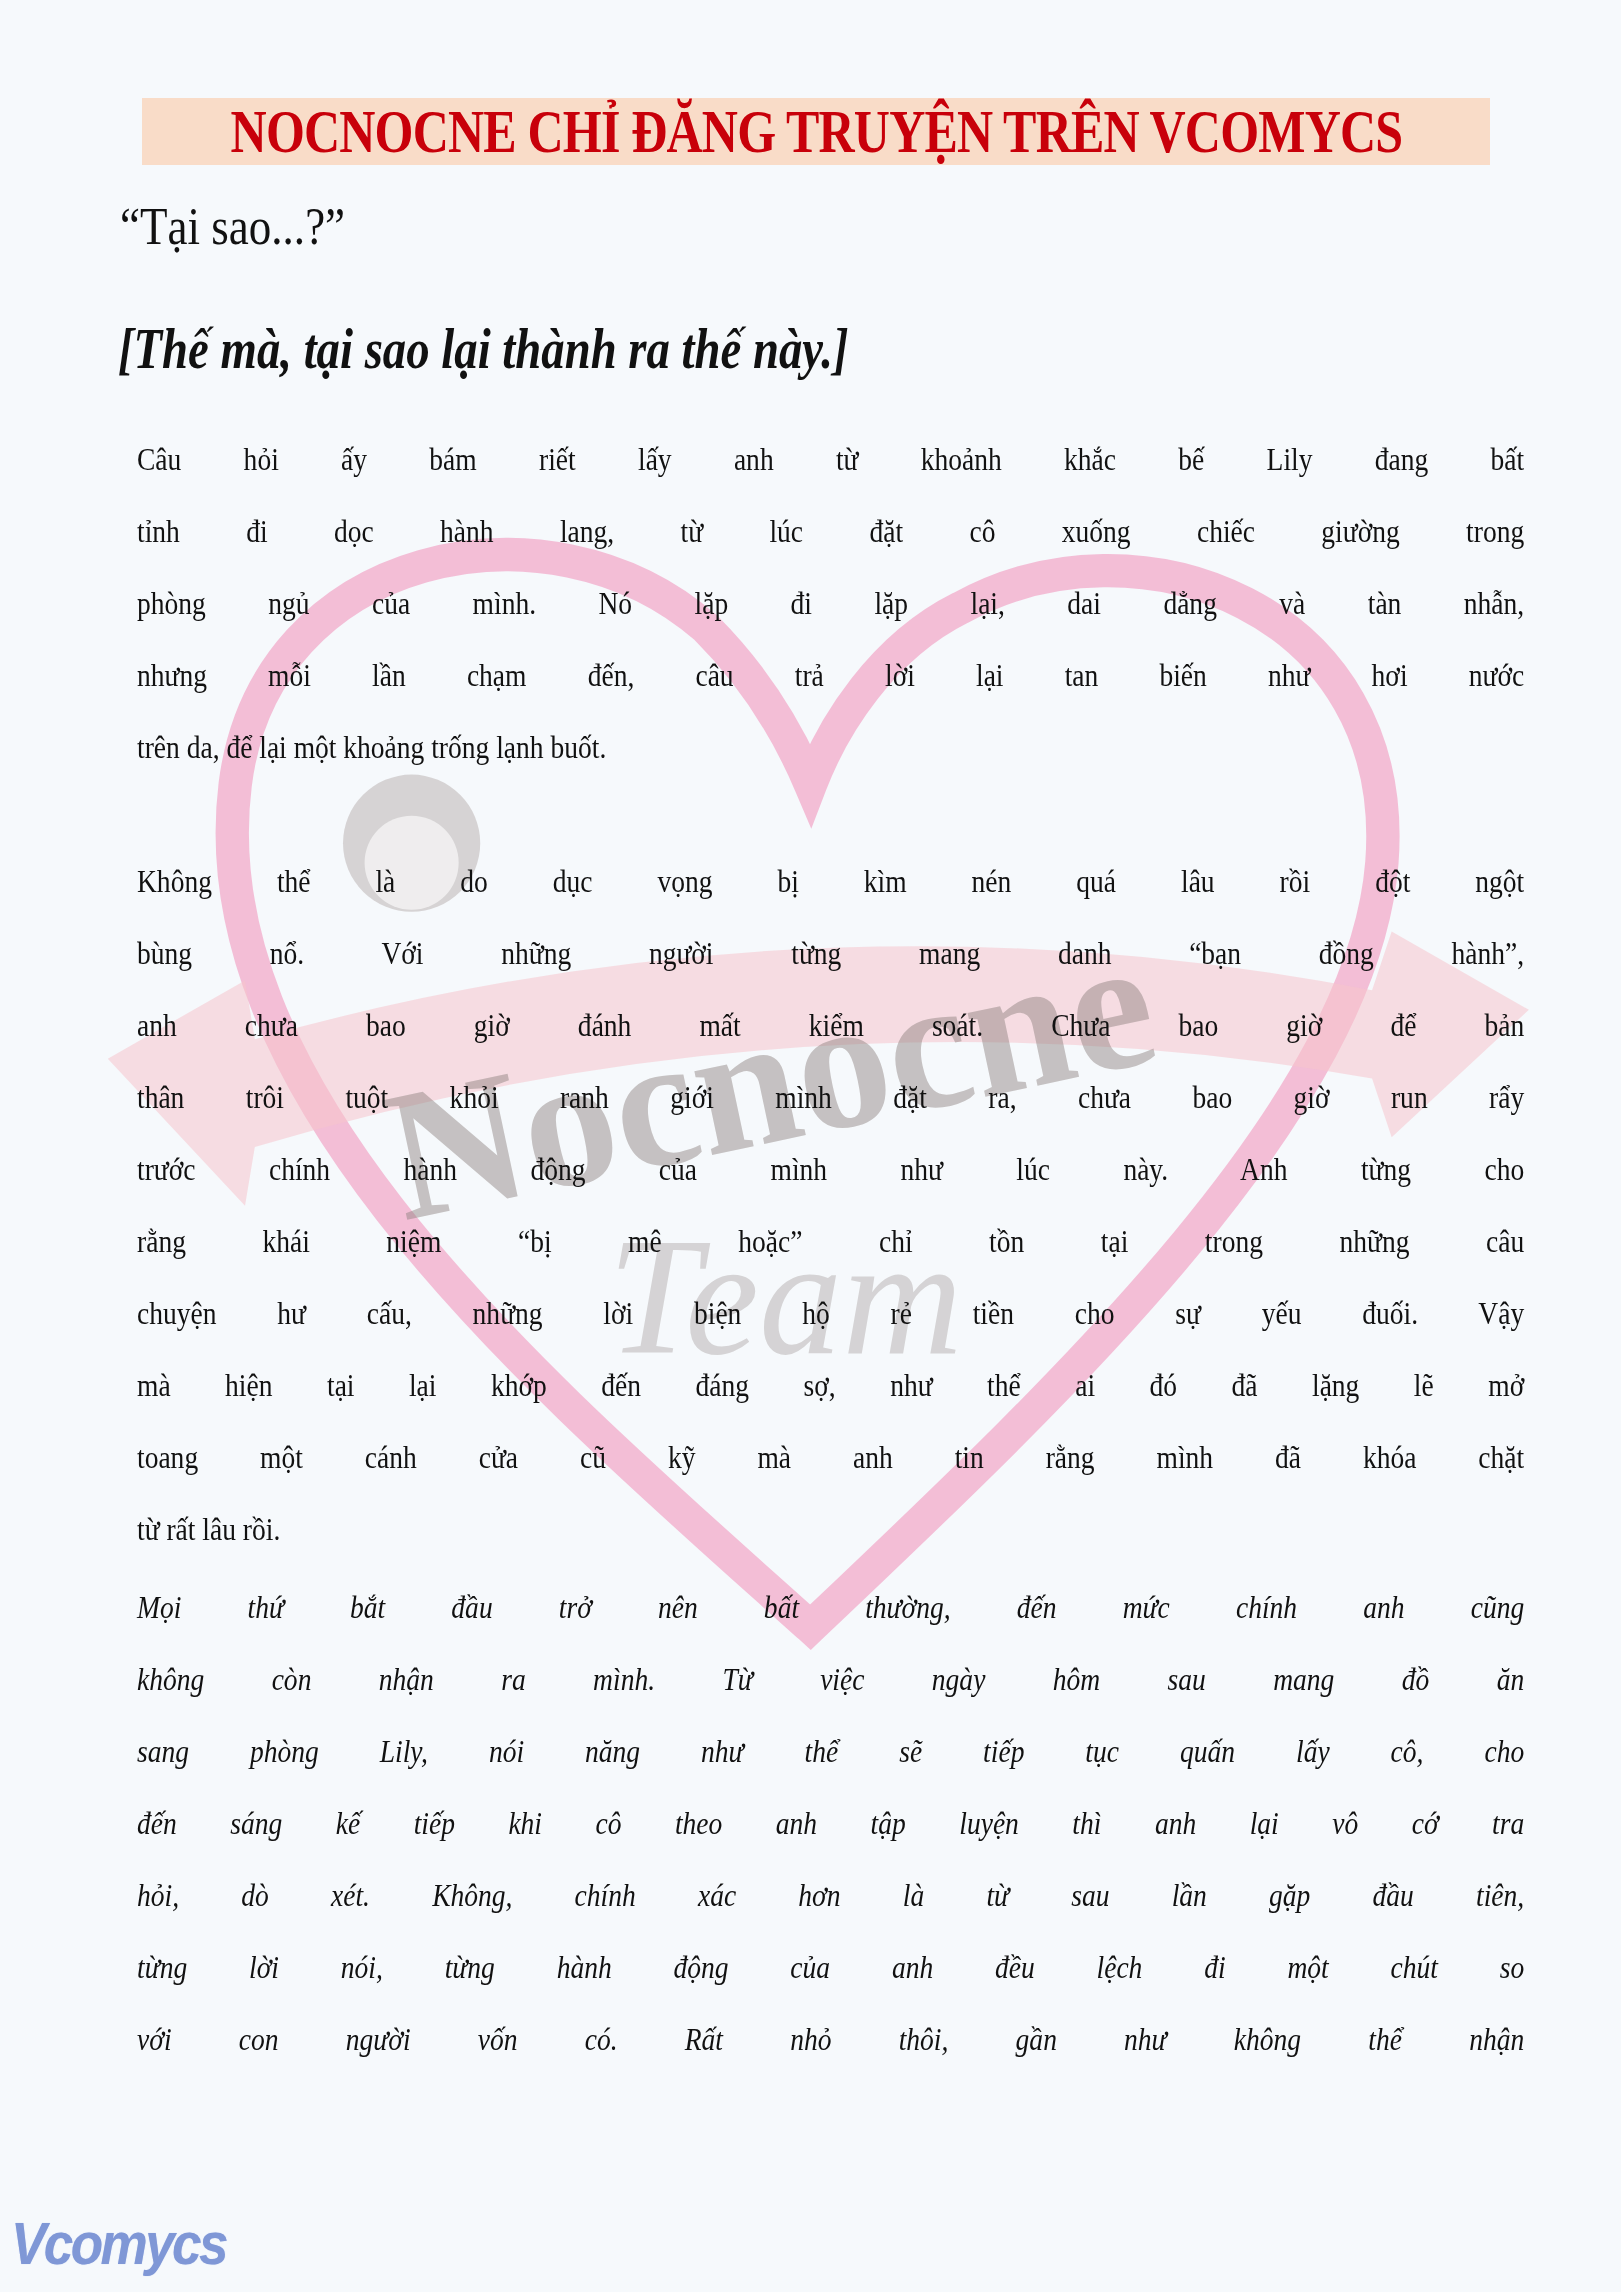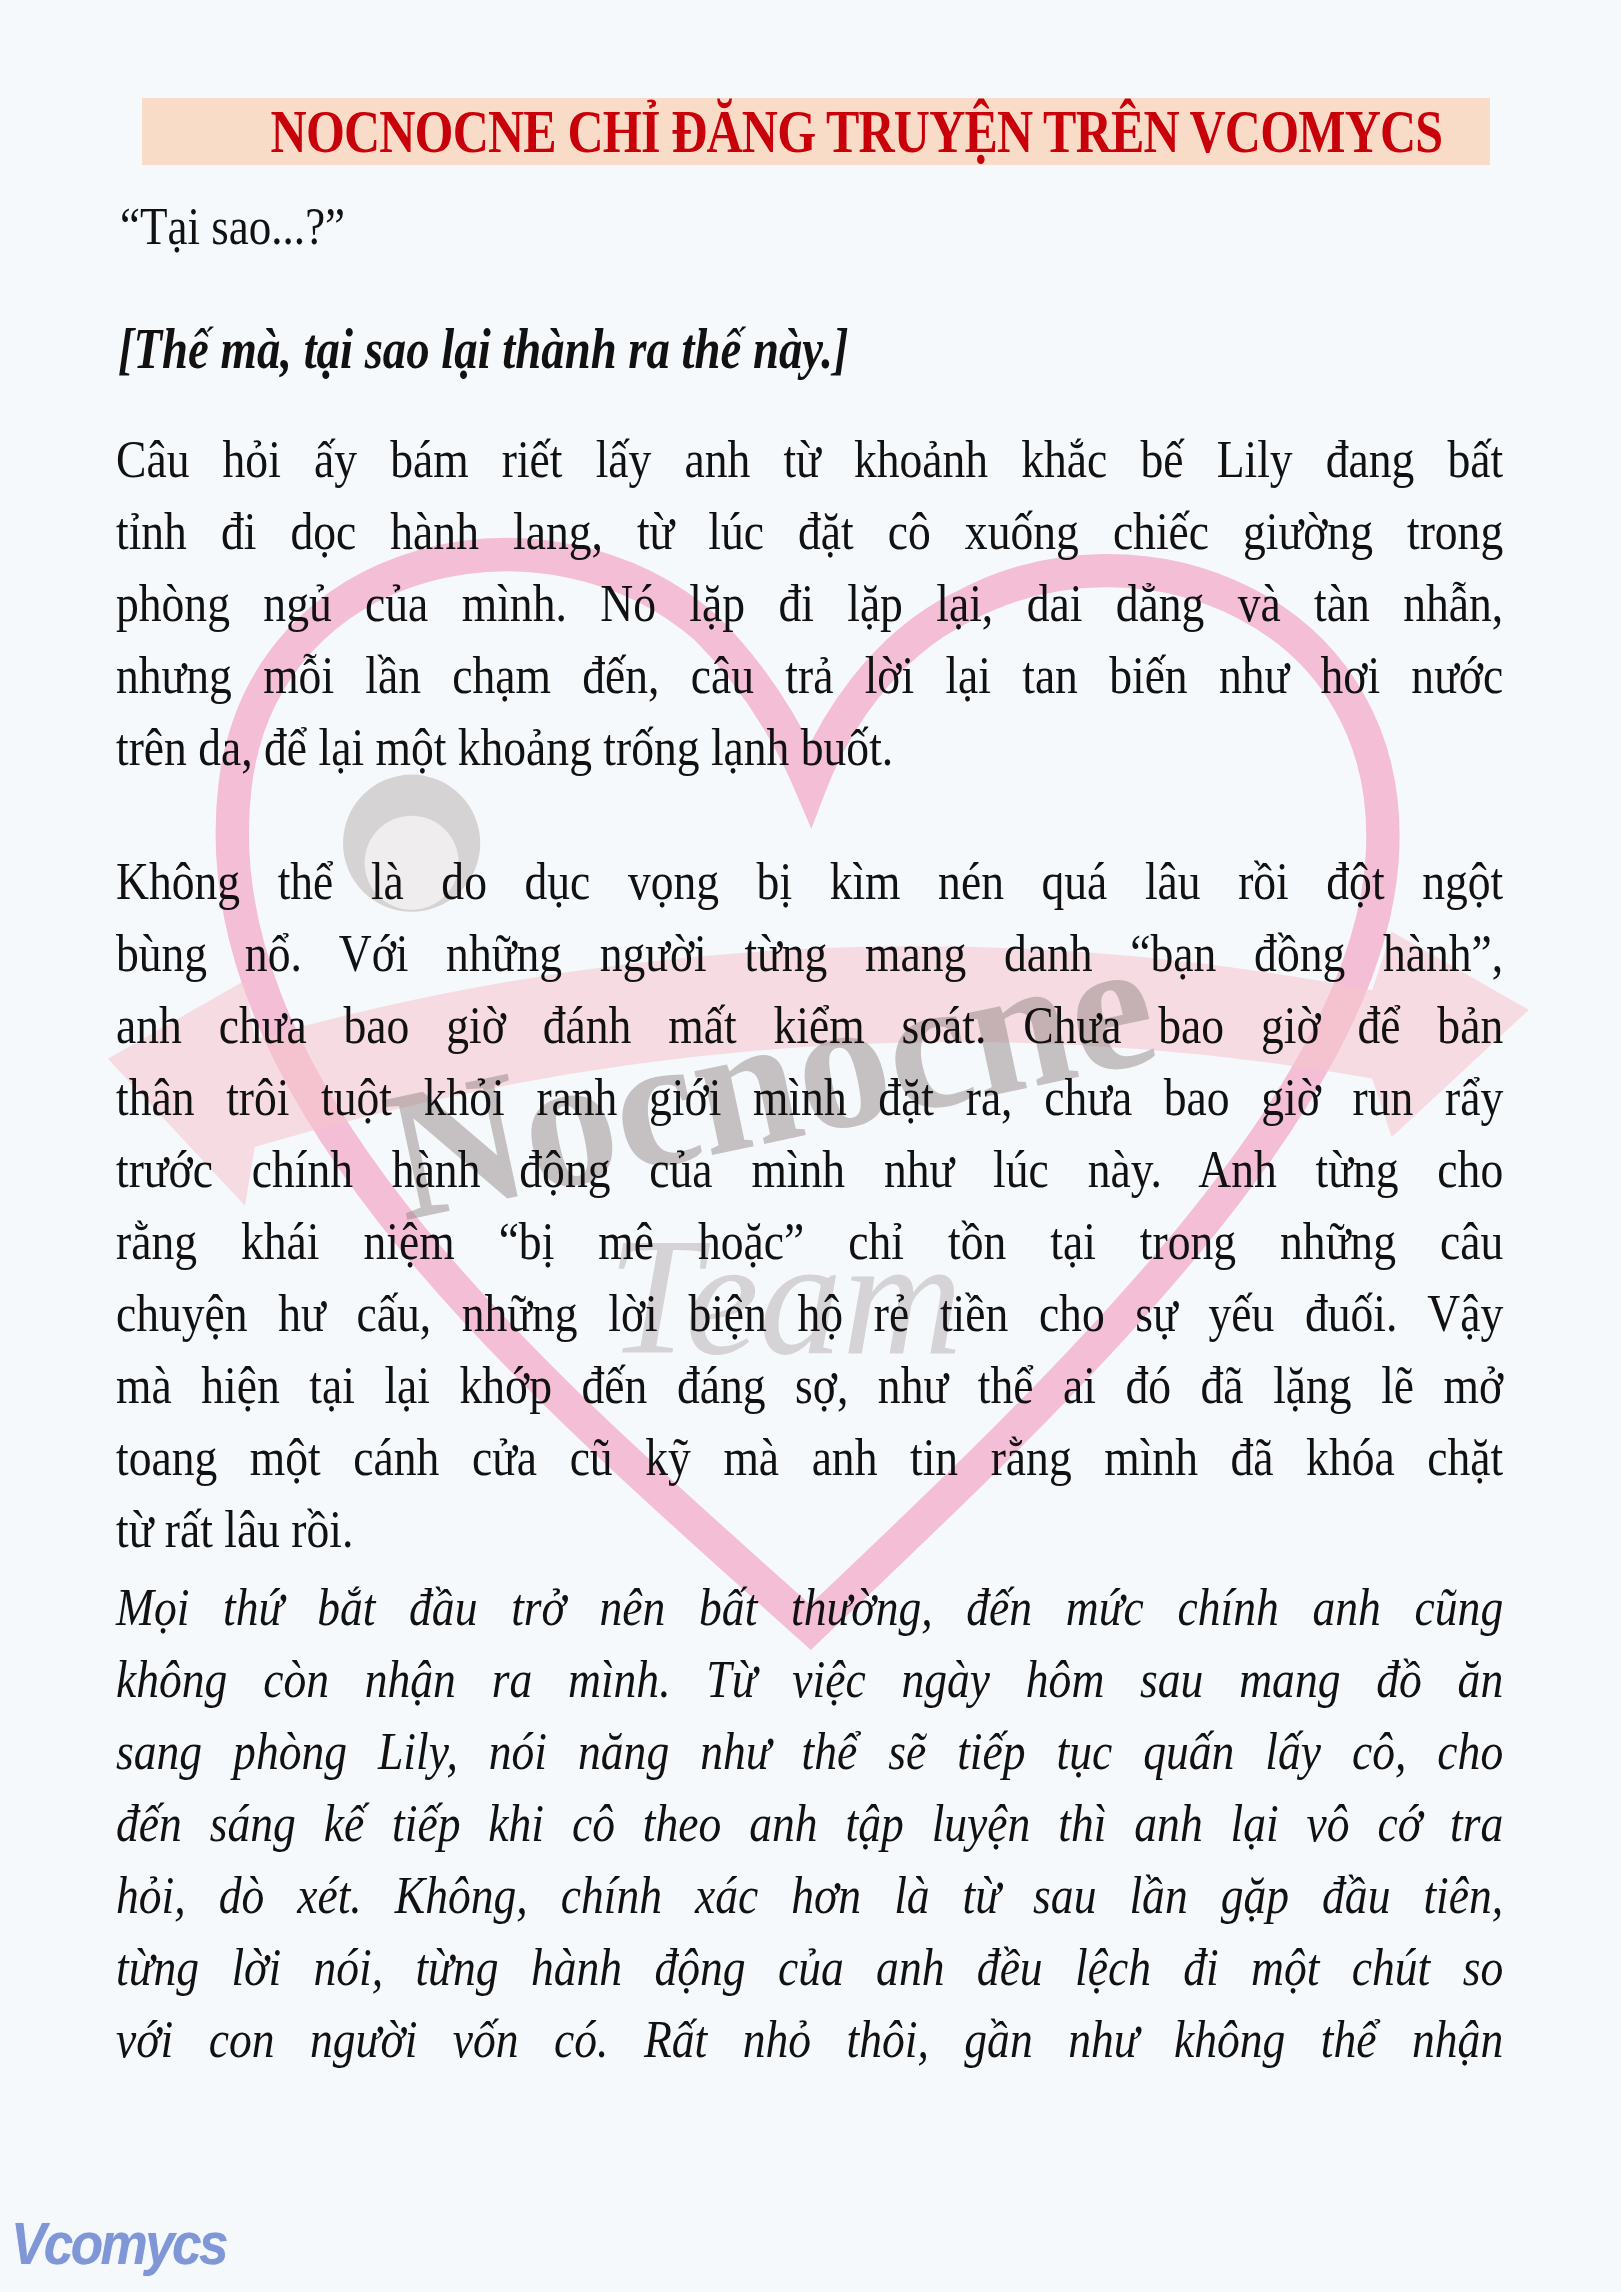--- a/index.html
+++ b/index.html
@@ -7,30 +7,30 @@
     width: 1621px; height: 2293px; position: relative; overflow: hidden;
     background: #f6f9fc;
     font-family: "Liberation Serif", "DejaVu Serif", serif;
     color: #111;
   }
   .watermark { position: absolute; left: 0; top: 0; width: 1621px; height: 2293px; pointer-events: none; z-index: 0; }
   .page { position: relative; z-index: 1; }
   .banner {
     position: absolute; left: 142px; top: 98px; width: 1348px; height: 67px;
     background: #f9dcc8;
-    display: flex; align-items: center; justify-content: flex-start;
+    display: flex; align-items: center; justify-content: center;
   }
   .banner-text {
     font-family: "Liberation Serif", serif; font-weight: bold;
     font-size: 61px; color: #c8000a; letter-spacing: -1px;
     transform: scaleX(0.82); white-space: nowrap; transform-origin: center;
   }
   .line-quote { position: absolute; left: 120px; top: 196px; font-size: 53px; transform: scaleX(0.85); transform-origin: left; white-space: nowrap; }
   .line-italic { position: absolute; left: 118px; top: 316px; font-size: 57px; font-style: italic; font-weight: bold; transform: scaleX(0.82); transform-origin: left; white-space: nowrap; }
-  .para { position: absolute; left: 116px; width: 1388px; font-size: 53px; line-height: 72px; }
+  .para { position: absolute; left: 137px; width: 1388px; font-size: 32px; line-height: 72px; }
   .para .ln {
     display: block; white-space: nowrap; text-align: justify; text-align-last: justify;
     transform: scaleX(0.86); transform-origin: left; width: 1613px;
   }
   .para .ln.last { text-align-last: left; }
   #p1 { top: 423px; }
   #p2 { top: 825px; margin-top: 20px; }
   #p3 { top: 1571px; font-style: italic; }
   .logo { position: absolute; left: 11px; top: 2210px; width: 216px; height: 78px; }
   .logo-text {

